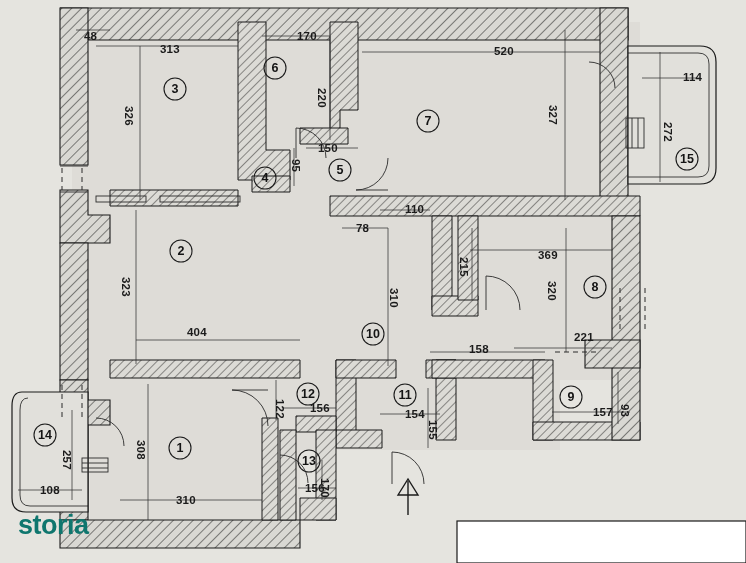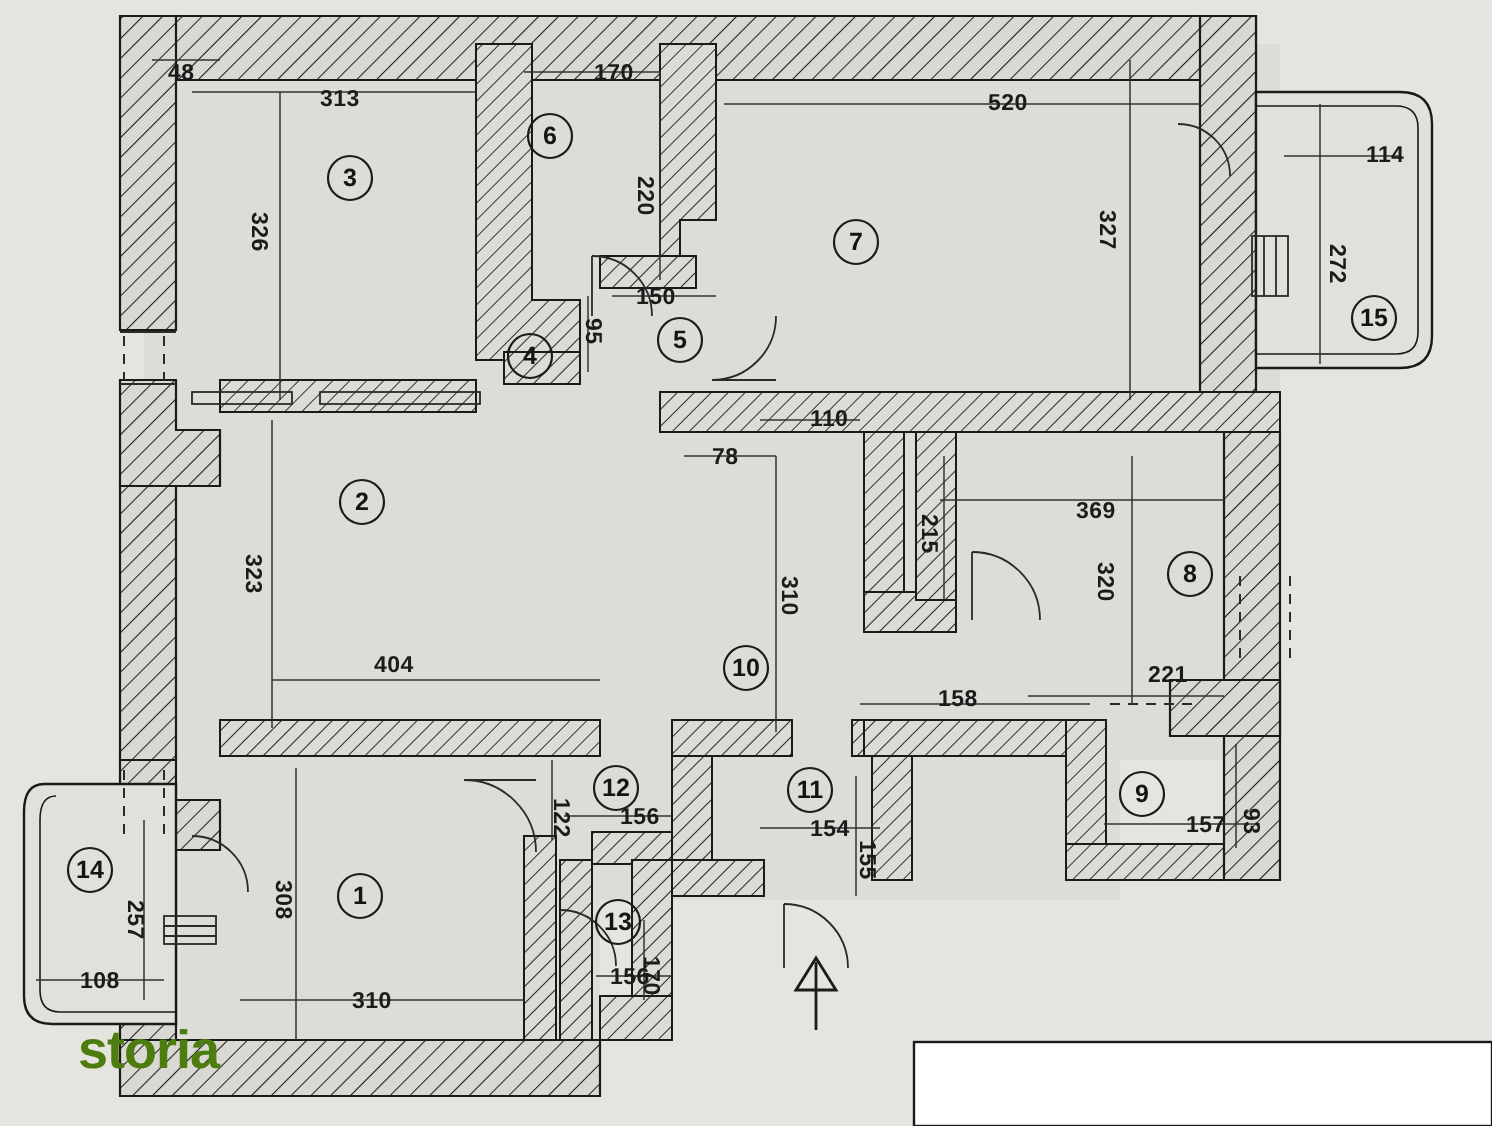--- a/index.html
+++ b/index.html
@@ -28,24 +28,23 @@
     font-family:"Liberation Sans", sans-serif;
     font-size:12.5px;font-weight:700;fill:#141414;
     text-anchor:middle;dominant-baseline:central;
   }
   .numcircle{fill:none;stroke:#1b1b1b;stroke-width:1.1;}
   .whitebox{fill:#ffffff;stroke:#1a1a1a;stroke-width:1.2;}
   .watermark{
     position:absolute;
     left:18px;top:512px;
     font-family:"Liberation Sans", sans-serif;
-    font-size:27px;font-weight:700;color:#4d7c0f;
+    font-size:27px;font-weight:700;color:#0f766e;
     letter-spacing:-0.5px;line-height:1;
     user-select:none;
-    margin-left:21px;
   }
   .arrow{fill:none;stroke:#1b1b1b;stroke-width:1.4;}
 </style>
 </head>
 <body>
 
 <div id="stage">
 
 <svg id="plan" viewBox="0 0 746 563">
   <defs>

